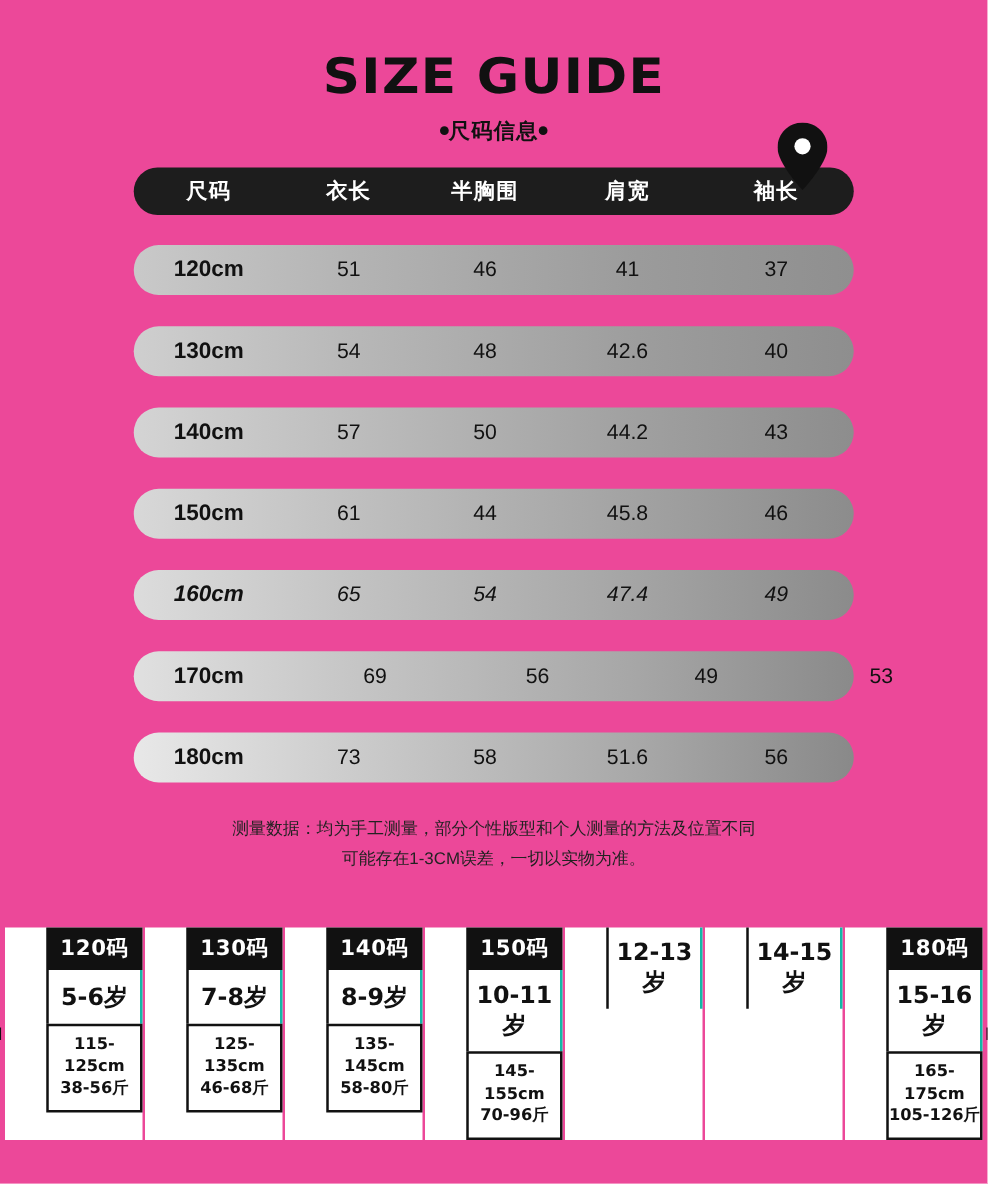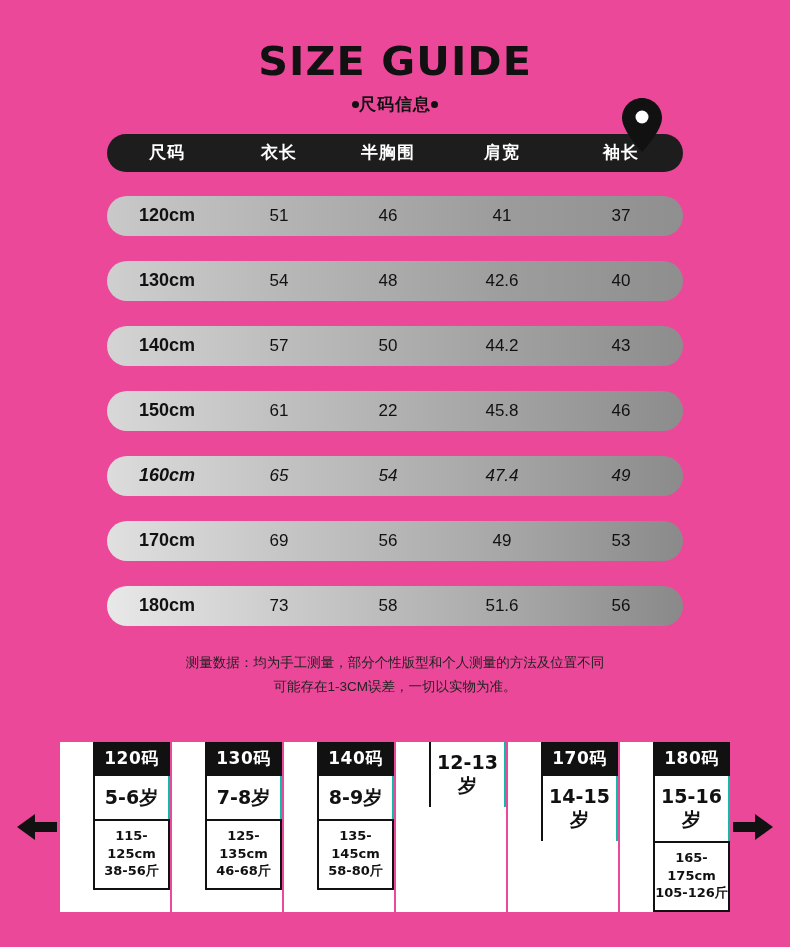--- a/index.html
+++ b/index.html
@@ -86,21 +86,21 @@
   }
   .data-row {
     border-radius: 20px;
     background: linear-gradient(to right, #d8d8d8 0%, #bcbcbc 25%, #9e9e9e 60%, #8c8c8c 100%);
   }
   .data-row.r1 { background: linear-gradient(to right, #c9c9c9 0%, #b4b4b4 30%, #9b9b9b 70%, #8f8f8f 100%); }
   .data-row.r2 { background: linear-gradient(to right, #cfcfcf 0%, #b8b8b8 30%, #9d9d9d 70%, #8e8e8e 100%); }
   .data-row.r3 { background: linear-gradient(to right, #d4d4d4 0%, #bdbdbd 30%, #a0a0a0 70%, #8d8d8d 100%); }
   .data-row.r4 { background: linear-gradient(to right, #d8d8d8 0%, #c0c0c0 30%, #a2a2a2 70%, #8c8c8c 100%); }
   .data-row.r5 { background: linear-gradient(to right, #dcdcdc 0%, #c3c3c3 30%, #a4a4a4 70%, #8b8b8b 100%); font-style: italic; }
-  .data-row.r6 { background: linear-gradient(to right, #e0e0e0 0%, #c6c6c6 30%, #a6a6a6 70%, #8a8a8a 100%); }
+  .data-row.r6 { background: linear-gradient(to right, #e0e0e0 0%, #c6c6c6 30%, #a6a6a6 70%, #8a8a8a 100%); gap: 21px; }
   .data-row.r7 { background: linear-gradient(to right, #e8e8e8 0%, #cccccc 30%, #a8a8a8 70%, #898989 100%); }
 
   .cell {
     text-align: center;
     font-size: 17px;
     color: #111;
   }
   .cell.c0 { flex: 0 0 120px; font-weight: bold; font-size: 18px; }
   .cell.c1 { flex: 0 0 104px; }
   .cell.c2 { flex: 0 0 114px; }
@@ -226,21 +226,21 @@
       <div class="cell c0">140cm</div>
       <div class="cell c1">57</div>
       <div class="cell c2">50</div>
       <div class="cell c3">44.2</div>
       <div class="cell c4">43</div>
     </div>
 
     <div class="row data-row r4">
       <div class="cell c0">150cm</div>
       <div class="cell c1">61</div>
-      <div class="cell c2">22</div>
+      <div class="cell c2">44</div>
       <div class="cell c3">45.8</div>
       <div class="cell c4">46</div>
     </div>
 
     <div class="row data-row r5">
       <div class="cell c0">160cm</div>
       <div class="cell c1">65</div>
       <div class="cell c2">54</div>
       <div class="cell c3">47.4</div>
       <div class="cell c4">49</div>
@@ -298,27 +298,34 @@
 
       <div class="card">
         <div class="card-size">140码</div>
         <div class="card-age">8-9岁</div>
         <div class="card-meas">
           <span>135-145cm</span>
           <span>58-80斤</span>
         </div>
       </div>
 
+      <div class="card">
+        <div class="card-size">150码</div>
+        <div class="card-age">10-11岁</div>
+        <div class="card-meas">
+          <span>145-155cm</span>
+          <span>70-96斤</span>
+        </div>
+      </div>
 
       <div class="card">
         <div class="card-age">12-13岁</div>
       </div>
 
       <div class="card">
-        <div class="card-size">170码</div>
         <div class="card-age">14-15岁</div>
       </div>
 
       <div class="card">
         <div class="card-size">180码</div>
         <div class="card-age">15-16岁</div>
         <div class="card-meas">
           <span>165-175cm</span>
           <span>105-126斤</span>
         </div>

